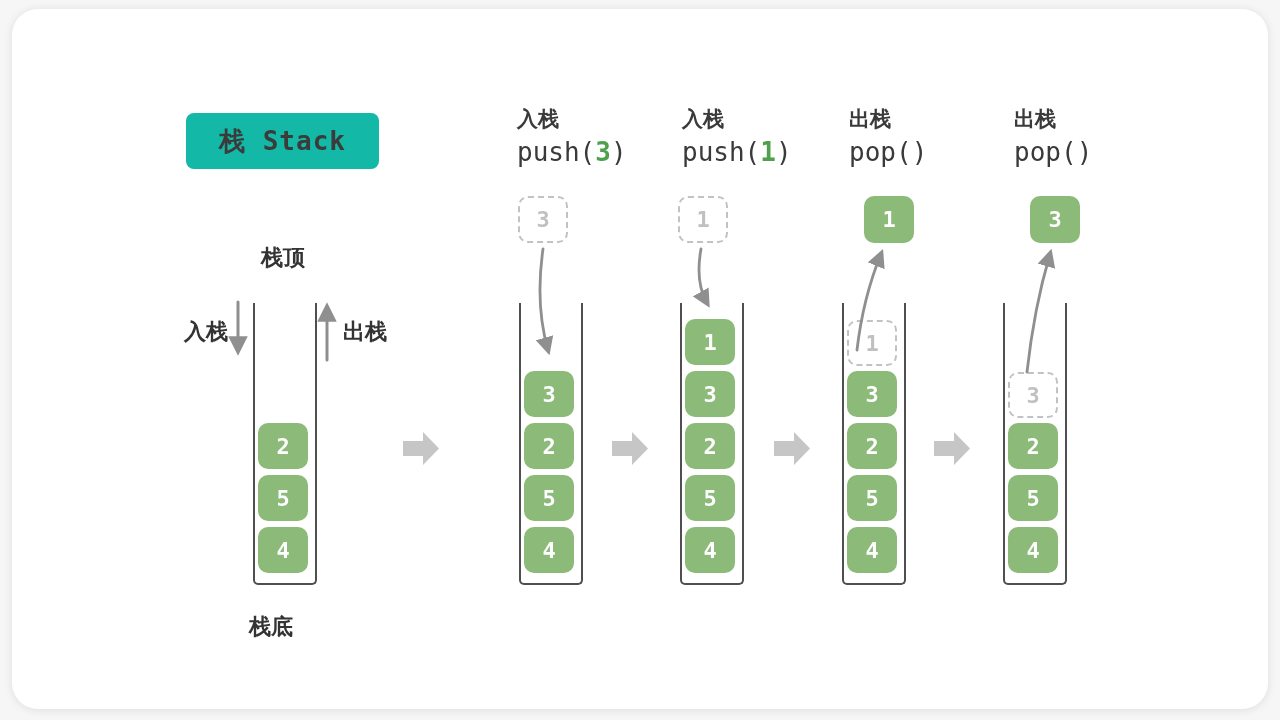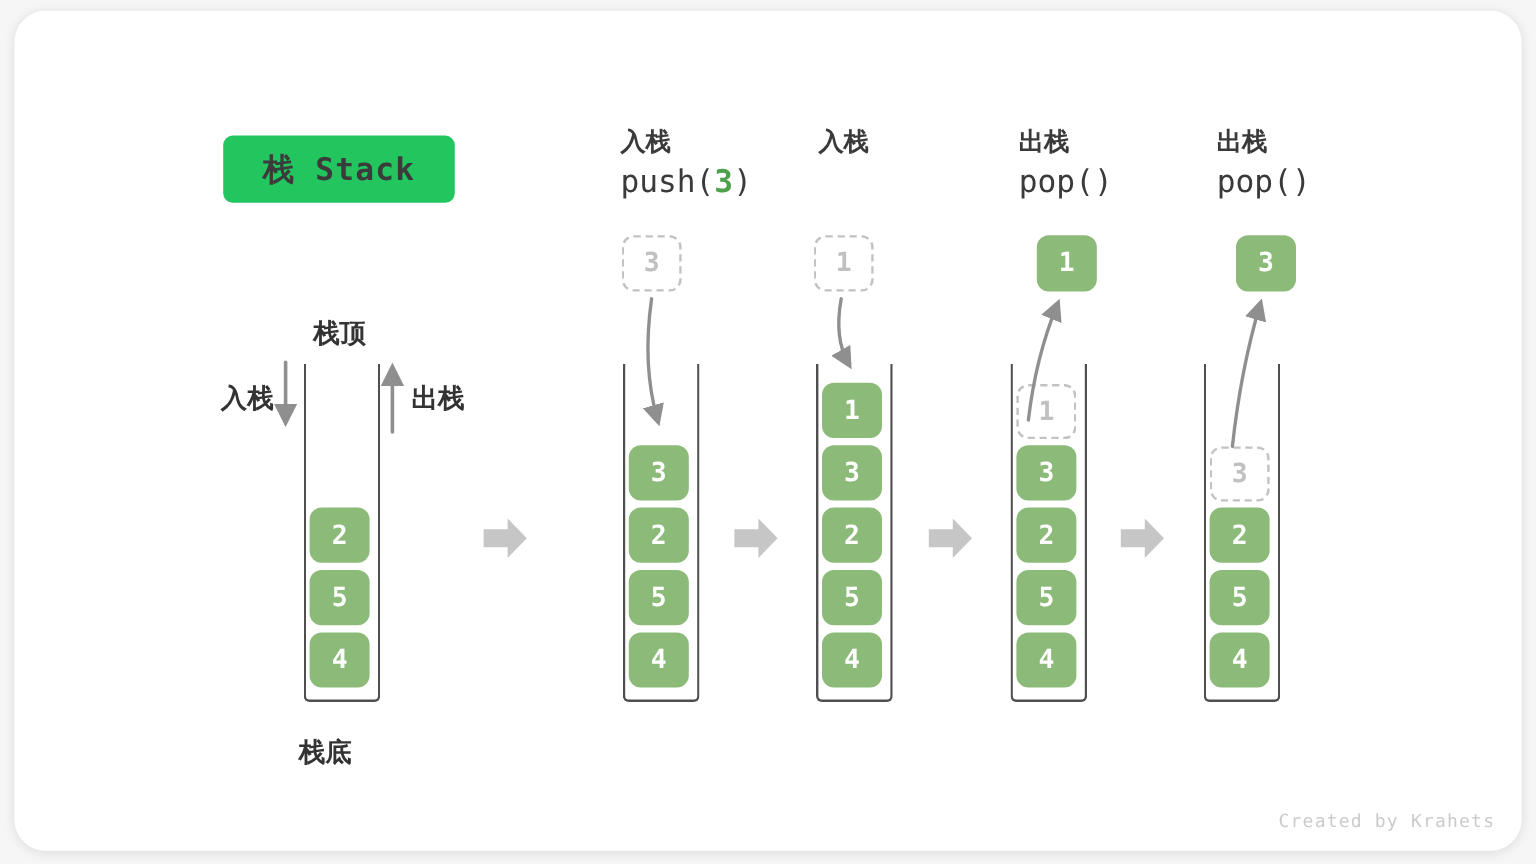--- a/index.html
+++ b/index.html
@@ -1,23 +1,23 @@
 <!DOCTYPE html>
 <html><head>
 <meta charset="utf-8">
 <style>
   html,body{margin:0;padding:0;}
   body{width:1280px;height:720px;background:#f6f6f6;font-family:"Liberation Sans",sans-serif;overflow:hidden;}
   .page{position:relative;width:1280px;height:720px;}
   .canvas-card{position:absolute;left:12px;top:9px;width:1256px;height:700px;background:#ffffff;border-radius:26px;box-shadow:0 1px 10px rgba(0,0,0,0.10);}
   .abs{position:absolute;}
-  .title-box{position:absolute;left:186px;top:113px;width:193px;height:56px;background:#22c55e;border-radius:8px;display:flex;align-items:center;justify-content:center;}
+  .title-box{position:absolute;left:186px;top:113px;width:193px;height:56px;background:#14b8a6;border-radius:8px;display:flex;align-items:center;justify-content:center;}
   .title-text{font-family:"DejaVu Sans Mono",monospace;font-size:26px;font-weight:600;color:#3b3b3b;letter-spacing:1px;}
   .cjk-label{font-size:22px;font-weight:700;color:#333333;}
-  .stack-top-label{left:253px;top:243px;width:60px;text-align:center;margin-top:20px;}
+  .stack-top-label{left:253px;top:243px;width:60px;text-align:center;}
   .stack-bottom-label{left:241px;top:612px;width:60px;text-align:center;}
   .push-side-label{left:184px;top:317px;}
   .pop-side-label{left:343px;top:317px;}
   .op-header{position:absolute;width:150px;}
   .op-label{font-size:21px;font-weight:700;color:#3a3a3a;line-height:30px;}
   .op-code{font-family:"DejaVu Sans Mono",monospace;font-size:26px;color:#3a3a3a;line-height:36px;}
   .op-code .green-arg{color:#4ea04a;font-weight:700;}
   .stack-container{position:absolute;width:60px;height:280px;border-left:2px solid #4f4f4f;border-right:2px solid #4f4f4f;border-bottom:2px solid #4f4f4f;border-bottom-left-radius:5px;border-bottom-right-radius:5px;background:#ffffff;}
   .cell{position:absolute;width:50px;height:46px;border-radius:10px;background:#8cba78;color:#ffffff;font-family:"DejaVu Sans Mono",monospace;font-size:22px;font-weight:700;display:flex;align-items:center;justify-content:center;}
   .cell.ghost{background:#ffffff;border:2px dashed #c2c2c2;color:#c0c0c0;width:46px;height:42px;}
@@ -41,20 +41,21 @@
   <div class="abs cjk-label stack-bottom-label">栈底</div>
   <div class="abs cjk-label push-side-label">入栈</div>
   <div class="abs cjk-label pop-side-label">出栈</div>
 
   <div class="op-header" style="left:517px;top:104px;">
     <div class="op-label">入栈</div>
     <div class="op-code"><span>push(</span><span class="green-arg">3</span><span>)</span></div>
   </div>
   <div class="op-header" style="left:682px;top:104px;">
     <div class="op-label">入栈</div>
+    <div class="op-code"><span>push(</span><span class="green-arg">1</span><span>)</span></div>
   </div>
   <div class="op-header" style="left:849px;top:104px;">
     <div class="op-label">出栈</div>
     <div class="op-code"><span>pop(</span><span class="green-arg"></span><span>)</span></div>
   </div>
   <div class="op-header" style="left:1014px;top:104px;">
     <div class="op-label">出栈</div>
     <div class="op-code"><span>pop(</span><span class="green-arg"></span><span>)</span></div>
   </div>
 
@@ -109,14 +110,13 @@
 
     <path d="M857,350 Q863,298 881,254" stroke="#8f8f8f" stroke-width="2.8" fill="none" stroke-linecap="round" marker-end="url(#ah)"></path>
     <path d="M1027,372 Q1034,308 1050,254" stroke="#8f8f8f" stroke-width="2.8" fill="none" stroke-linecap="round" marker-end="url(#ah)"></path>
 
     <path d="M403,441 h20 v-9 l16,16.5 l-16,16.5 v-9 h-20 z" fill="#c6c6c6"></path>
     <path d="M612,441 h20 v-9 l16,16.5 l-16,16.5 v-9 h-20 z" fill="#c6c6c6"></path>
     <path d="M774,441 h20 v-9 l16,16.5 l-16,16.5 v-9 h-20 z" fill="#c6c6c6"></path>
     <path d="M934,441 h20 v-9 l16,16.5 l-16,16.5 v-9 h-20 z" fill="#c6c6c6"></path>
   </svg>
 
-  <div class="watermark">Created by Krahets</div>
 </div>
 
 </body></html>

